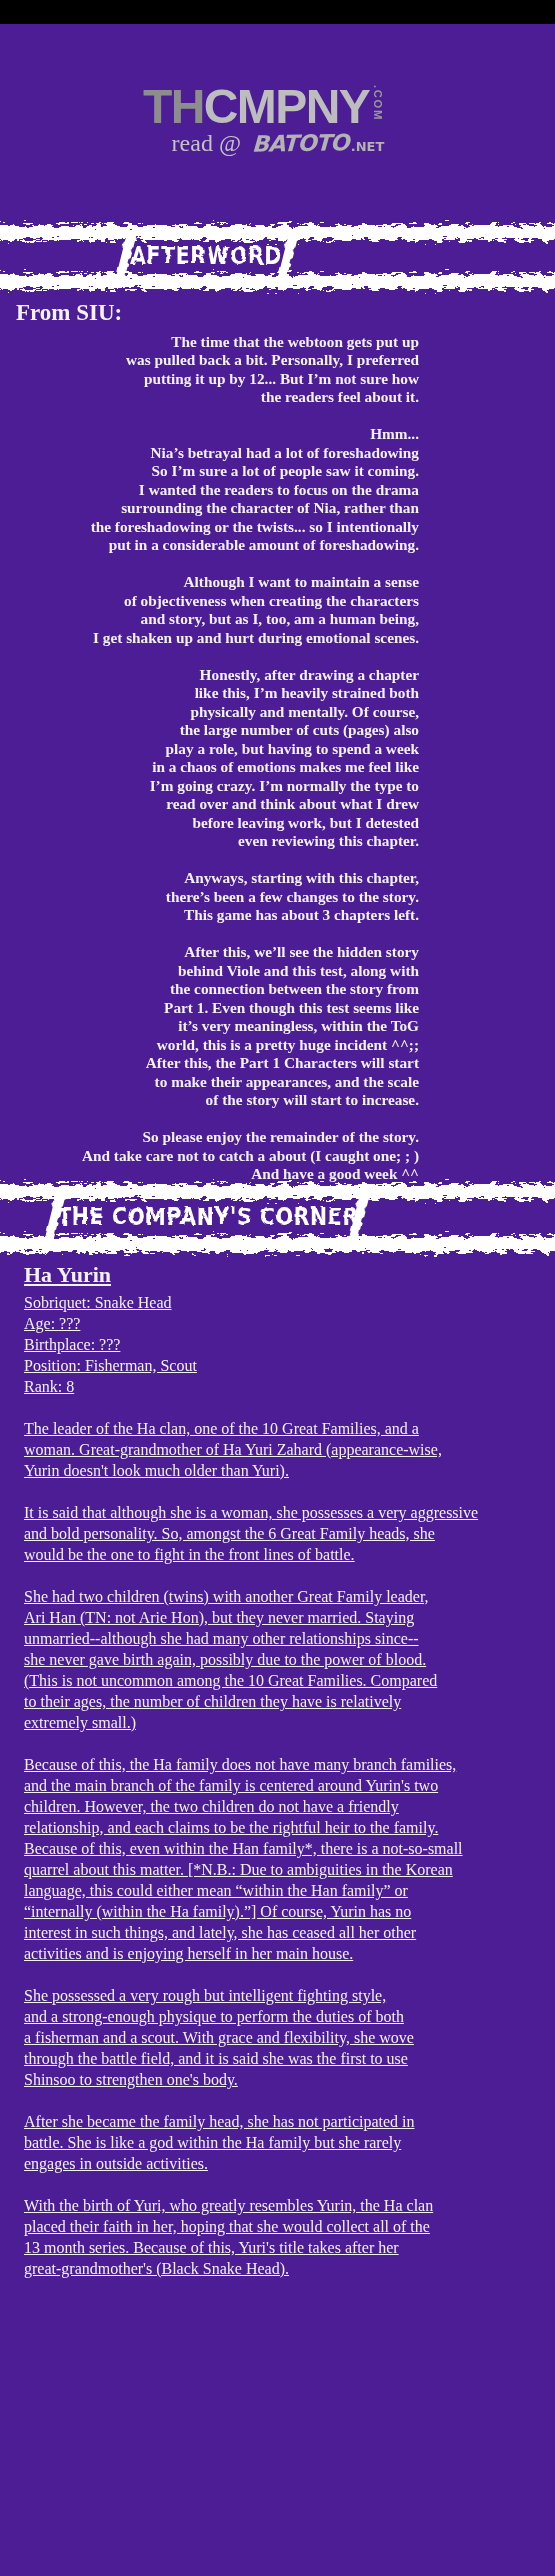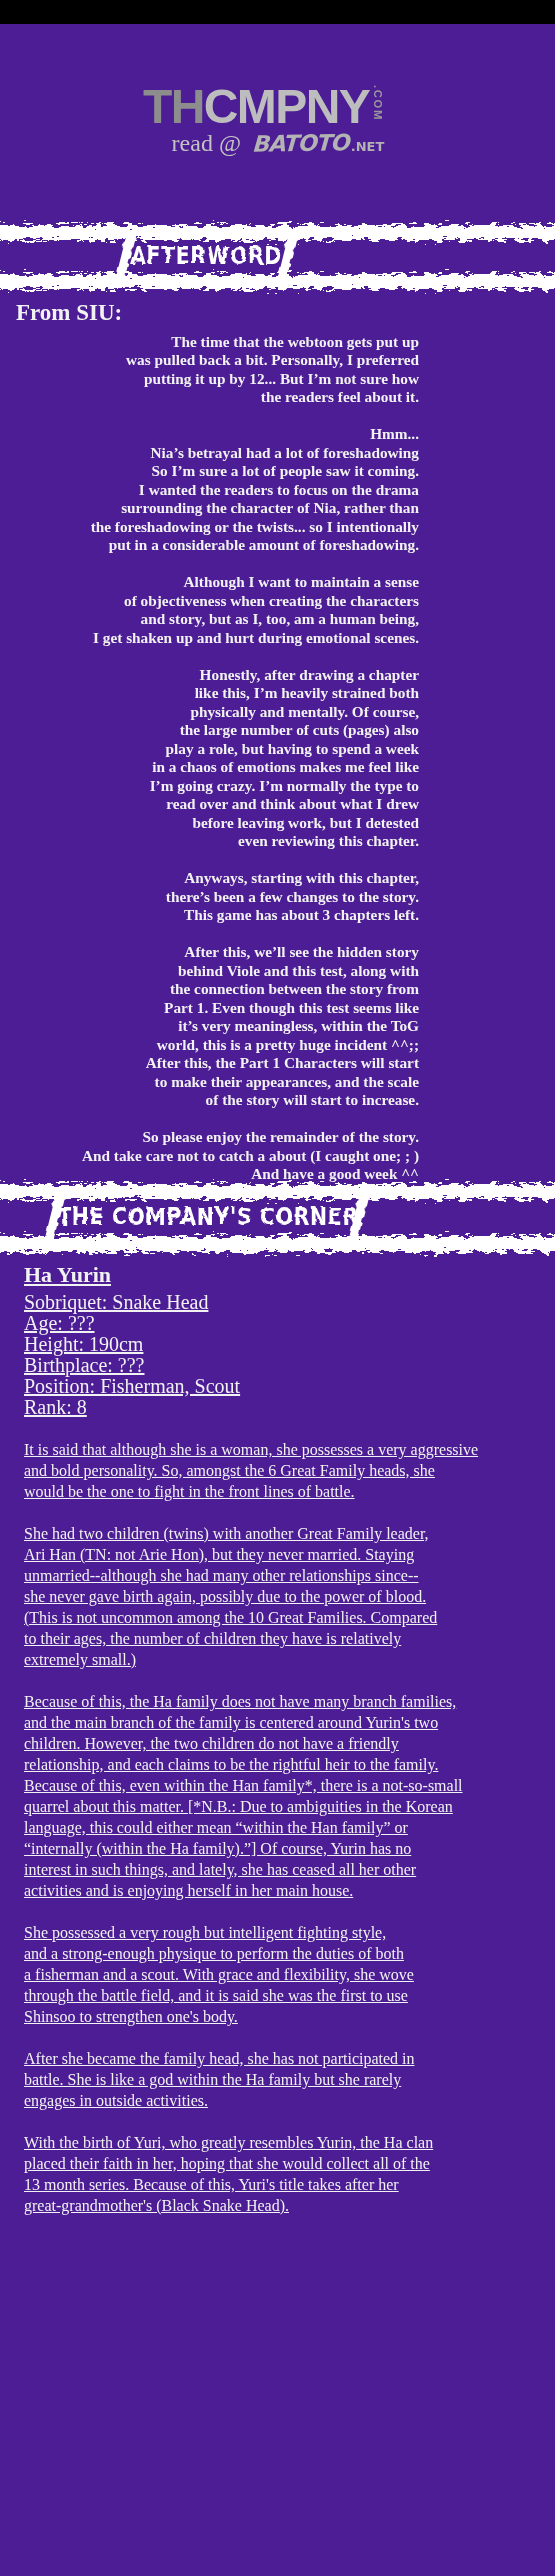--- a/index.html
+++ b/index.html
@@ -84,21 +84,21 @@
     width:419px; margin-top:9.7px;
     text-align:right; color:#f2f2f2;
     font-weight:bold; font-size:15.3px; line-height:18.5px;
   }
   .afterword-text p { margin:0 0 18.5px 0; white-space:pre-line; }
   .afterword-text p:last-child { margin-bottom:0; }
 
   
   .corner-section { margin:11.3px 0 0 24px; width:510px; color:#f2f2f2;text-decoration:underline; }
   .character-name { font-weight:bold; font-size:22px; line-height:24px; }
-  .info-list { margin-top:4.8px; font-size:20px; line-height:21px; }
+  .info-list { margin-top:4.8px; font-size:16px; line-height:21px; }
   .corner-paragraphs { margin-top:21px; font-size:16px; line-height:21px; }
   .corner-paragraphs p { margin:0 0 21px 0; white-space:pre-line; }
 </style>
 </head>
 <body>
 
 <svg width="0" height="0" style="position:absolute" aria-hidden="true">
   <filter id="chalk1" x="-5%" y="-120%" width="110%" height="340%">
     <feTurbulence type="fractalNoise" baseFrequency="0.11 0.32" numOctaves="4" seed="7" result="n"></feTurbulence>
     <feDisplacementMap in="SourceGraphic" in2="n" scale="15"></feDisplacementMap>
@@ -188,26 +188,28 @@
     <div class="slant slant-left"></div>
     <div class="slant slant-right"></div>
     <div class="banner-title">THE COMPANY'S CORNER</div>
   </div>
 
   <div class="corner-section">
     <div class="character-name">Ha Yurin</div>
     <div class="info-list">
       <div>Sobriquet: Snake Head</div>
       <div>Age: ???</div>
-      <div>Height: 190cm</div>
       <div>Birthplace: ???</div>
       <div>Position: Fisherman, Scout</div>
       <div>Rank: 8</div>
     </div>
     <div class="corner-paragraphs">
+      <p>The leader of the Ha clan, one of the 10 Great Families, and a
+woman. Great-grandmother of Ha Yuri Zahard (appearance-wise,
+Yurin doesn't look much older than Yuri).</p>
       <p>It is said that although she is a woman, she possesses a very aggressive
 and bold personality. So, amongst the 6 Great Family heads, she
 would be the one to fight in the front lines of battle.</p>
       <p>She had two children (twins) with another Great Family leader,
 Ari Han (TN: not Arie Hon), but they never married. Staying
 unmarried--although she had many other relationships since--
 she never gave birth again, possibly due to the power of blood.
 (This is not uncommon among the 10 Great Families. Compared
 to their ages, the number of children they have is relatively
 extremely small.)</p>

